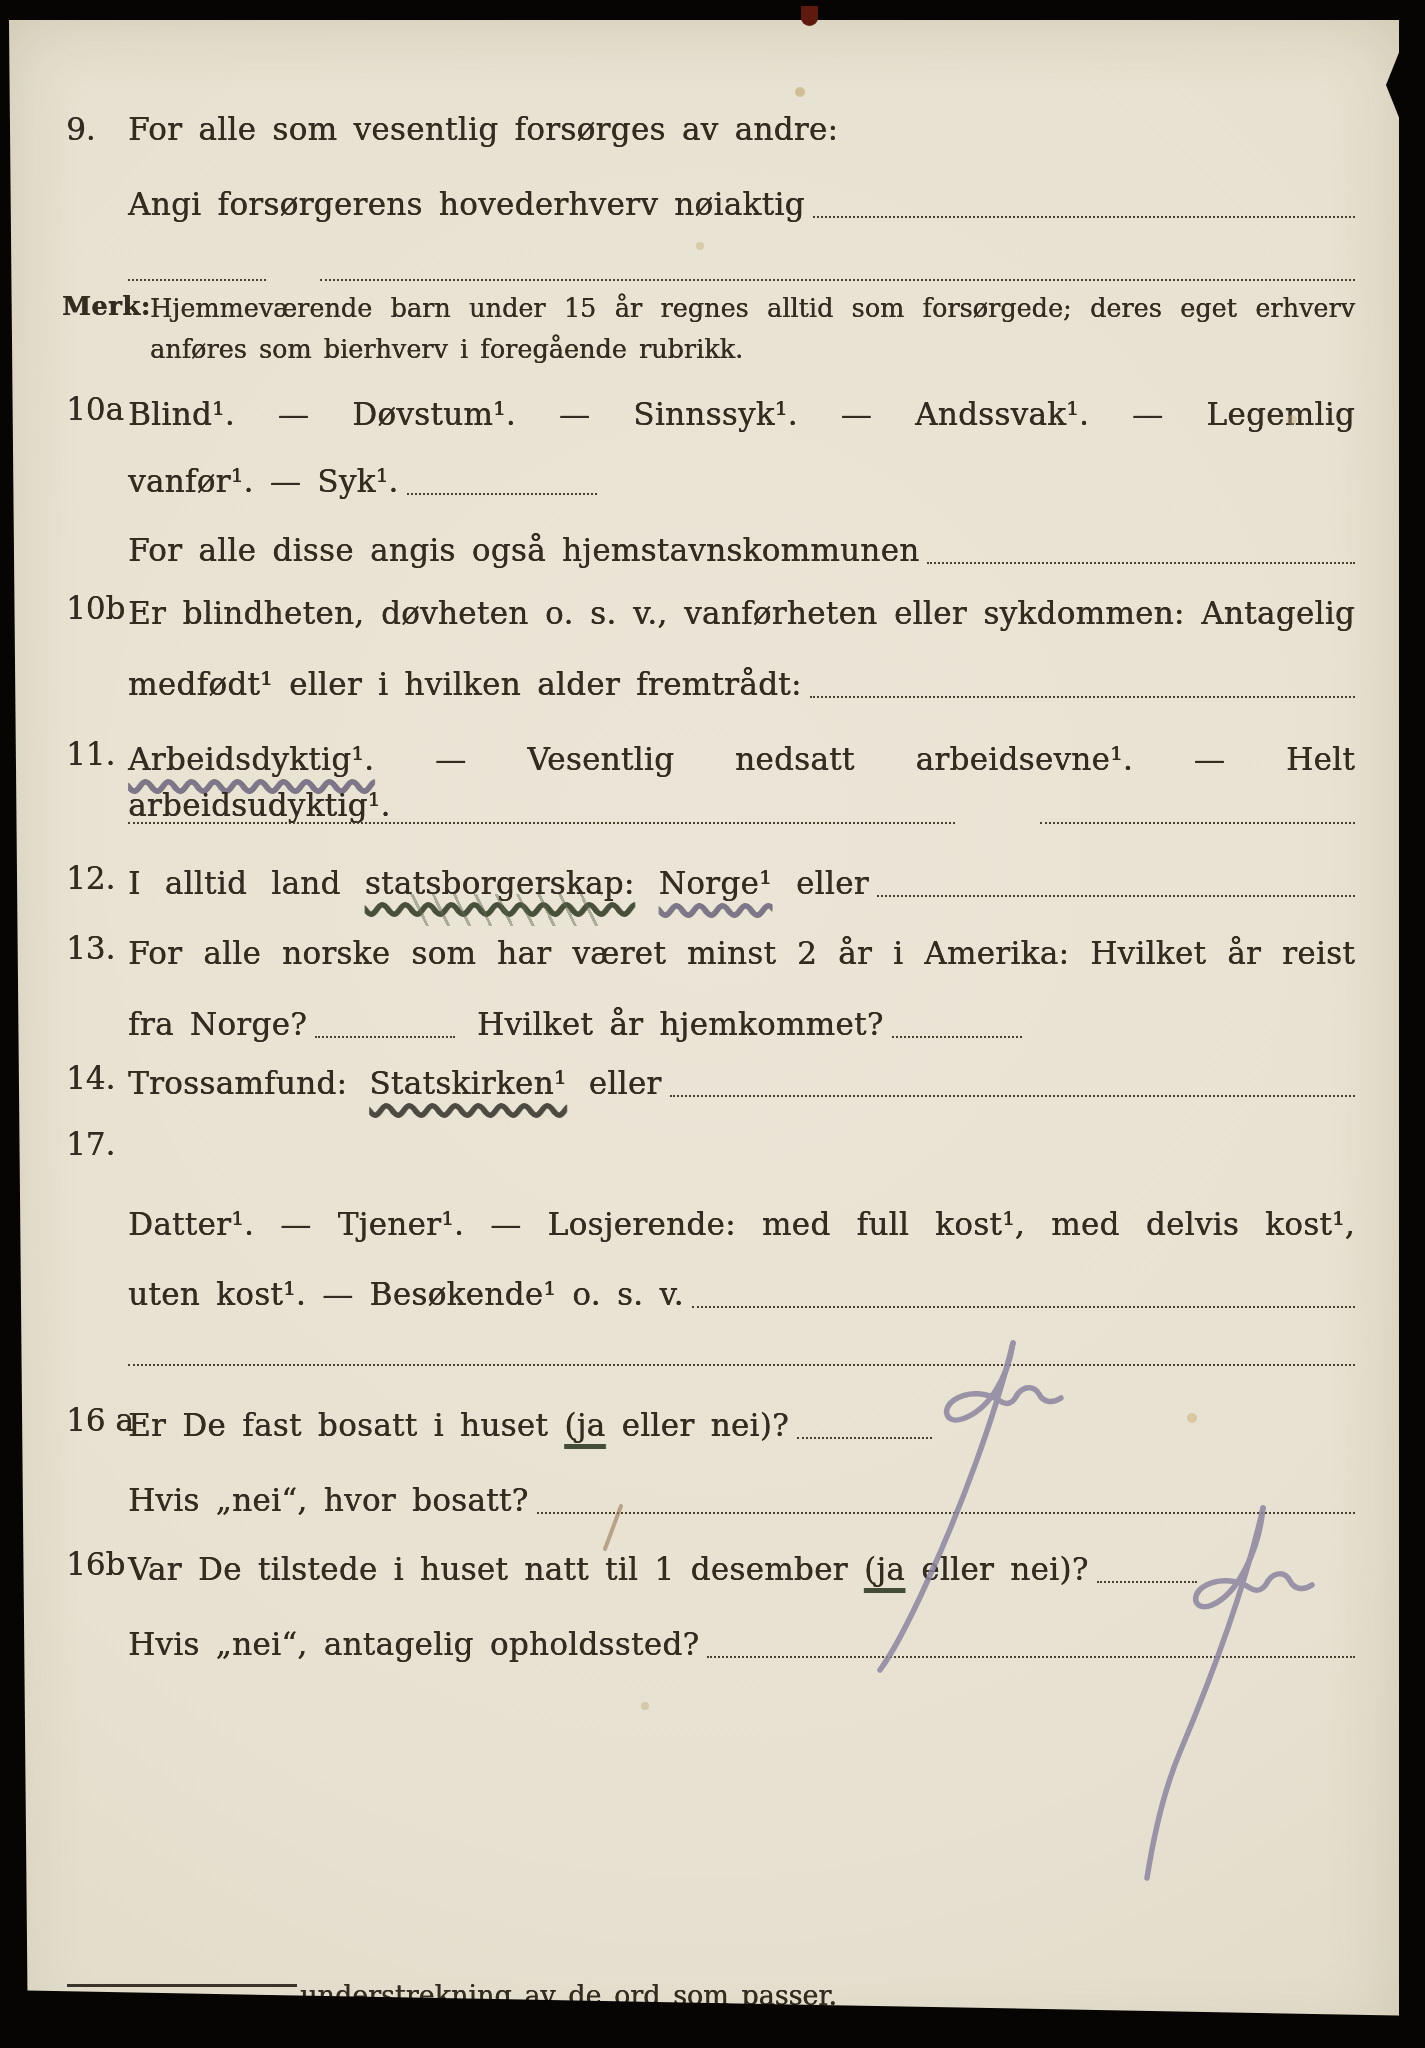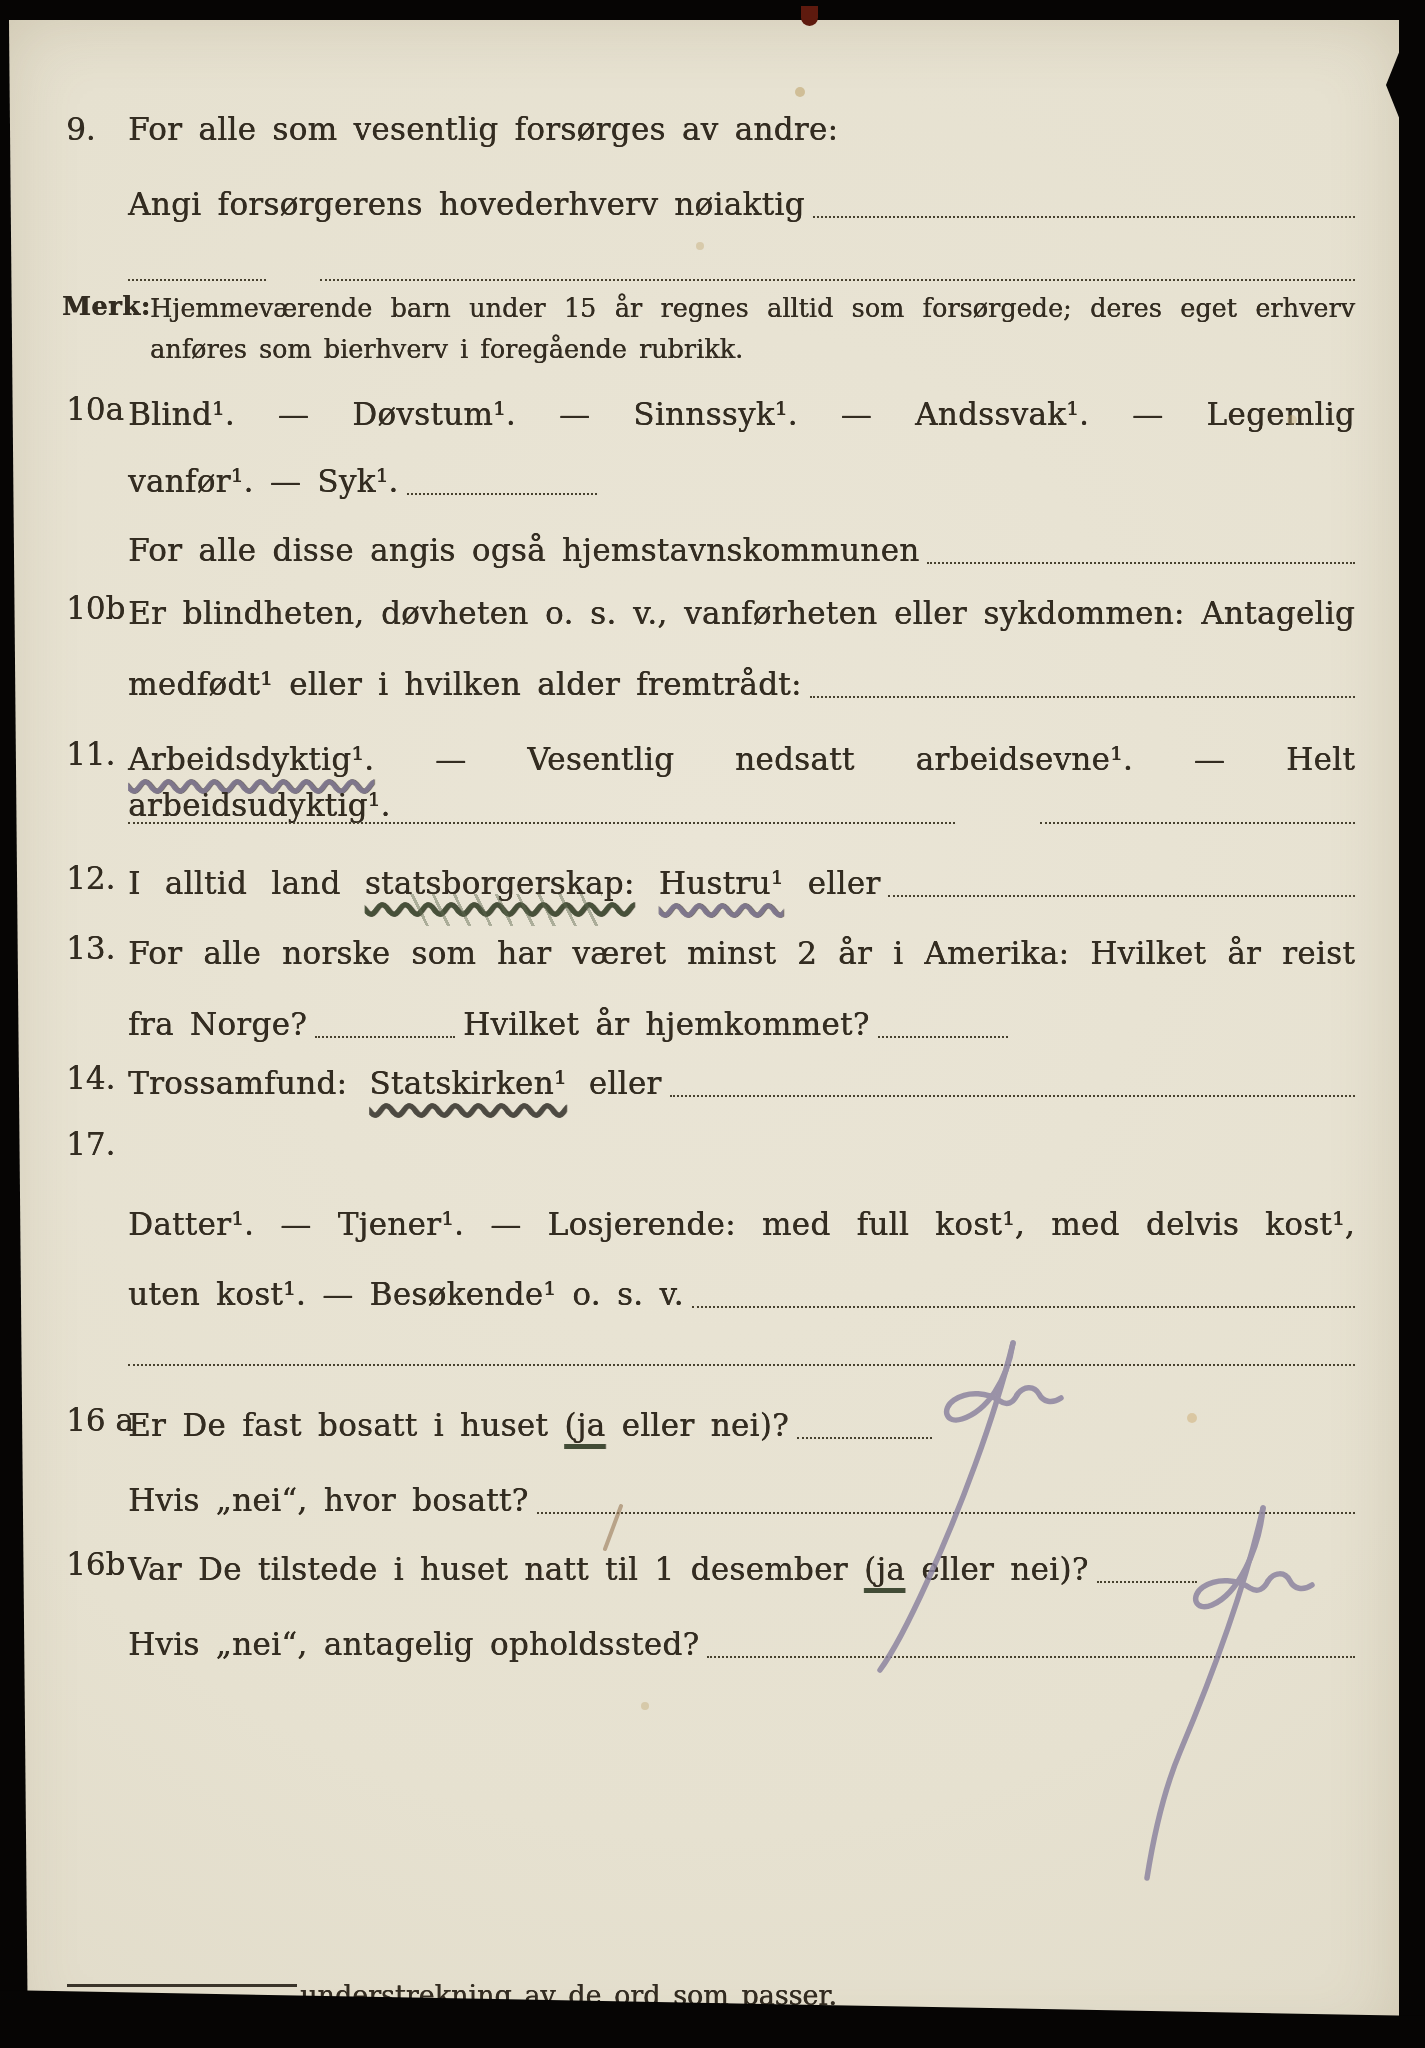--- a/index.html
+++ b/index.html
@@ -91,31 +91,31 @@
     <span class="upencil">Arbeidsdyktig¹.</span><span> — Vesentlig nedsatt arbeidsevne¹. — Helt arbeidsudyktig¹.</span>
   </div>
   <div class="dotrow" style="top:822px;left:128px;width:827px"></div>
   <div class="dotrow" style="top:822px;left:1040px;width:315px"></div>
 
   <span class="qnum" style="top:860px">12.</span>
   <div class="qline flexline" style="top:860px;word-spacing:14px">
     <span class="txt">I alltid land </span>
       <span class="txt ugreen slashes">statsborgerskap:</span>
       <span class="txt"> </span>
-      <span class="txt upencil">Hustru¹</span>
+      <span class="txt upencil">Norge¹</span>
       <span class="txt"> eller</span>
     <span class="lead"></span>
   </div>
 
   <span class="qnum" style="top:930px">13.</span>
   <div class="qline just" style="top:930px">For alle norske som har været minst 2 år i Amerika: Hvilket år reist</div>
   <div class="qline flexline" style="top:1001px">
     <span class="txt">fra Norge?</span>
     <span class="lead fx" style="width:140px"></span>
-    <span class="txt" style="margin-left:8px">Hvilket år hjemkommet?</span>
+    <span class="txt" style="margin-left:22px">Hvilket år hjemkommet?</span>
     <span class="lead fx" style="width:130px"></span>
   </div>
 
   <span class="qnum" style="top:1060px">14.</span>
   <div class="qline flexline" style="top:1060px;word-spacing:12px">
     <span class="txt">Trossamfund: </span>
       <span class="txt udark">Statskirken¹</span>
       <span class="txt"> eller</span>
     <span class="lead"></span>
   </div>

